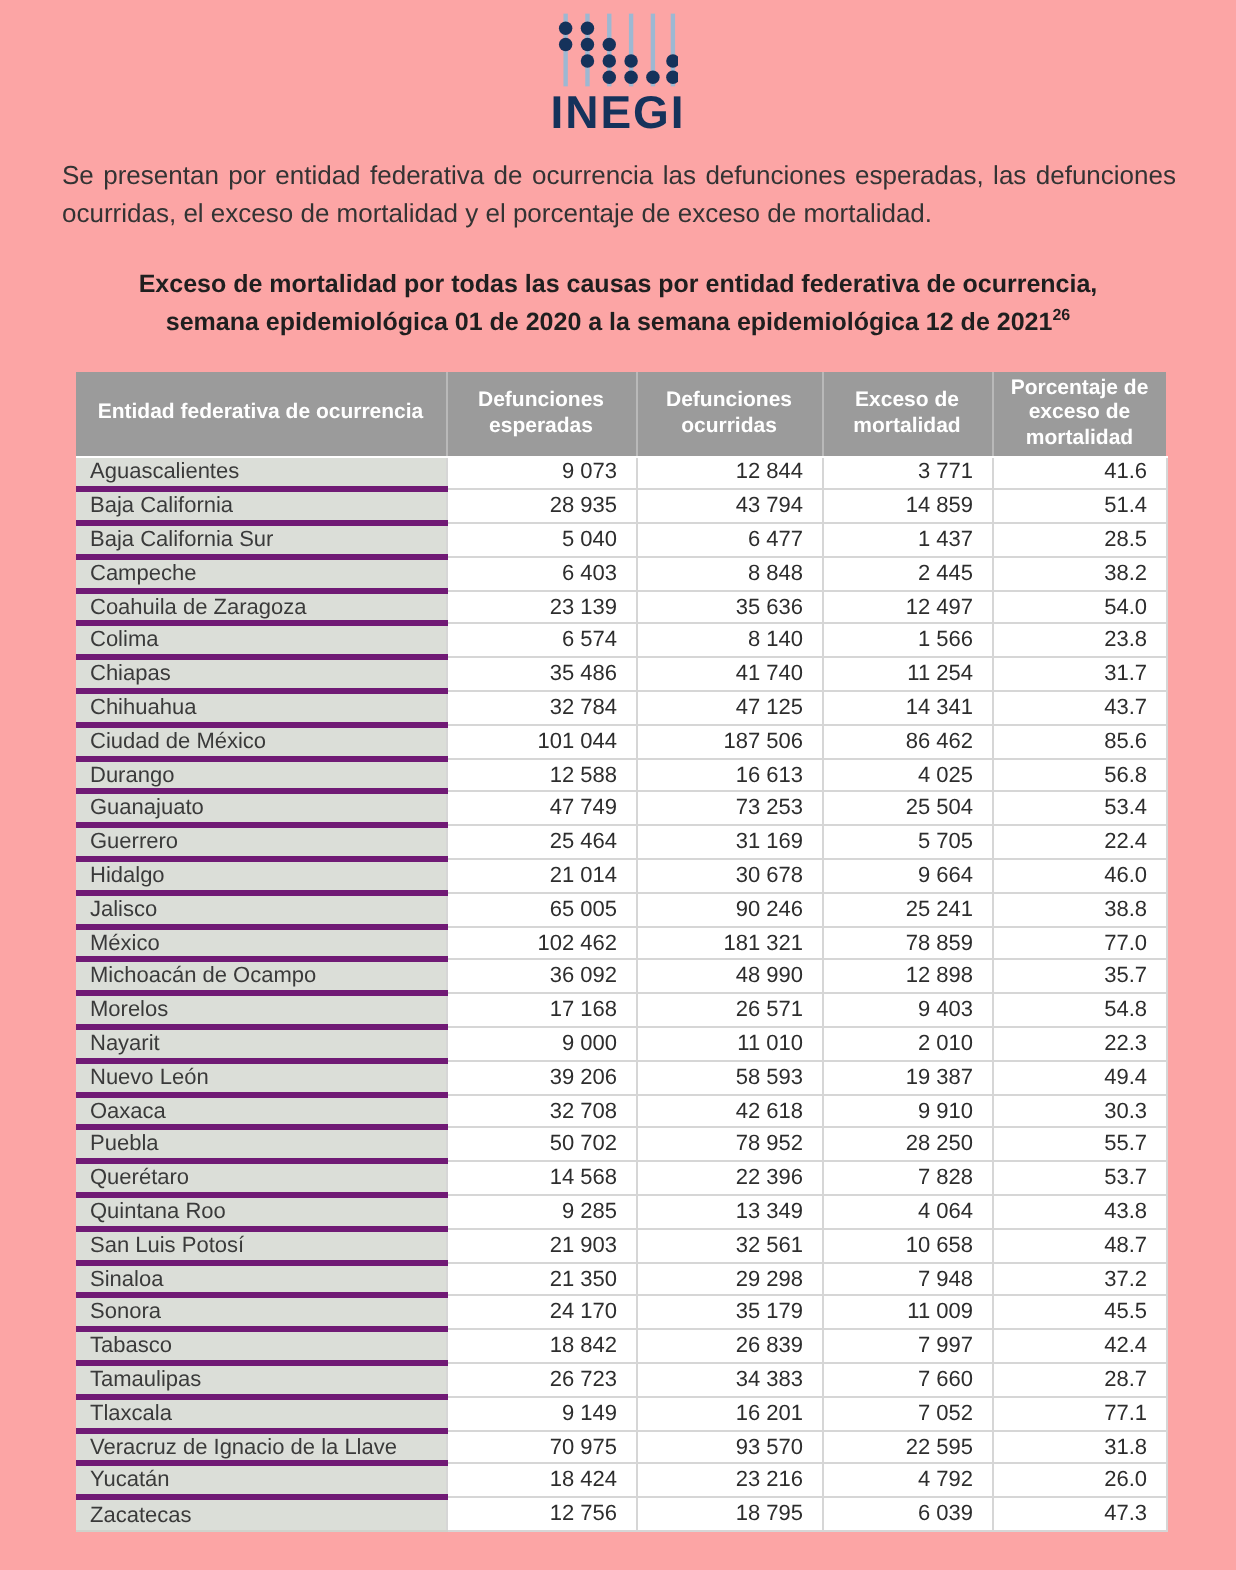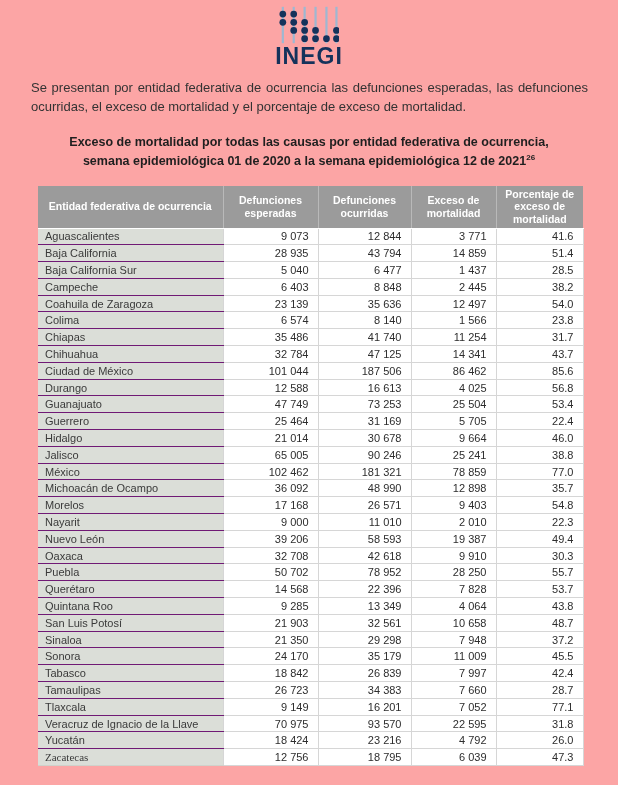--- a/index.html
+++ b/index.html
@@ -49,27 +49,27 @@
     vertical-align: middle; height: 42px; padding: 1px 3px;
     border-left: 1px solid #b9b9b9; border-bottom: 1px solid #ffffff;
   }
   table.mortality thead th:first-child { border-left: none; margin-left: 26px; }
   table.mortality tbody td {
     height: 16.8px; font-size: 11px; vertical-align: middle;
     white-space: nowrap; overflow: hidden;
   }
   td.entity {
     background: #dbded8; color: #3a3a3a; text-align: left;
-    padding: 0 4px 0 7px; border-bottom: 1px solid #701a75;
+    padding: 0 4px 0 7px; border-bottom: 3px solid #701a75;
   }
   td.num {
     background: #ffffff; color: #2d2d2d; text-align: right;
     padding: 0 9px 0 4px; border: 1px solid #d6d6d6;
   }
-  tbody tr:last-child td.entity { border-bottom: 1px solid #cfd2cb; font-family: Liberation Serif, serif; }
+  tbody tr:last-child td.entity { border-bottom: 1px solid #cfd2cb; }
 </style>
 </head>
 <body>
 
 <div class="page">
 
   <div class="logo-block">
     <svg class="logo-abacus" width="60" height="38" viewBox="0 0 66 40" xmlns="http://www.w3.org/2000/svg">
       <g fill="#9db8d2">
         <rect x="3" y="0" width="2.4" height="40"></rect>

